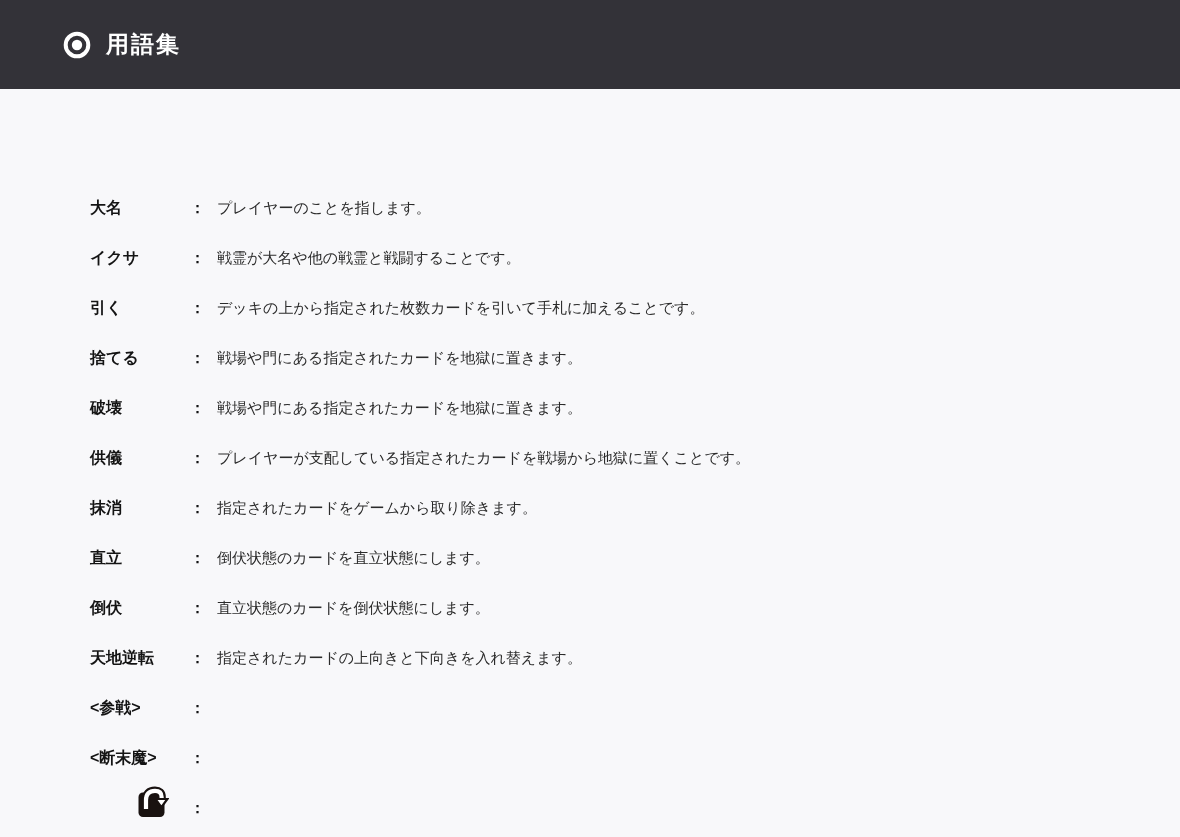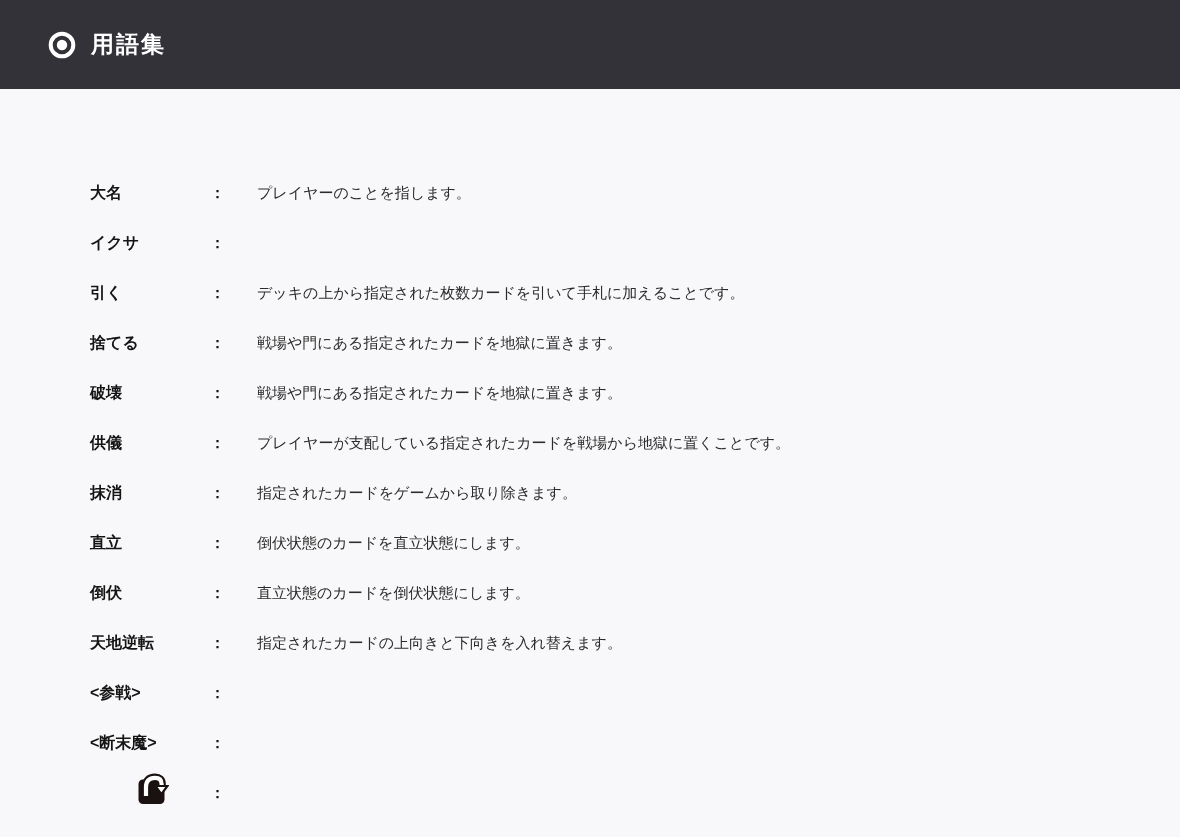--- a/index.html
+++ b/index.html
@@ -8,40 +8,39 @@
     background: #f8f8fa;
     font-family: "Liberation Sans", "DejaVu Sans", sans-serif;
     color: #1c1c1c;
     overflow: hidden;
   }
   .app-header {
     height: 89px;
     background: #333238;
     display: flex;
     align-items: center;
-    padding-left: 48px;
+    padding-left: 63px;
     box-sizing: border-box;
   }
   .hicon { width: 28px; height: 28px; margin-right: 15px; display: flex; align-items: center; }
   .page-title {
     margin: 0;
     font-size: 23px;
     font-weight: 700;
     color: #ffffff;
     letter-spacing: 2px;
   }
   .glossary-main { padding: 79px 40px 0 90px; }
   .glossary-list { list-style: none; margin: 0; padding: 0; }
   .row {
     display: flex;
-    align-items: center;
+    align-items: flex-end;
     height: 50px;
     font-size: 15px;
     line-height: 20px;
-    gap: 20px;
   }
   .term-cell {
     flex: none;
     width: 100px;
     box-sizing: border-box;
     font-weight: 700;
     font-size: 16px;
     color: #141414;
   }
   .term-cell.icon-cell {
@@ -80,20 +79,21 @@
     </span>
     <span class="colon">：</span>
     <span class="definition">プレイヤーのことを指します。</span>
   </li>
       <li class="row">
     <span class="term-cell">
       <span class="term">イクサ</span>
       
     </span>
     <span class="colon">：</span>
+    <span class="definition">戦霊が大名や他の戦霊と戦闘することです。</span>
   </li>
       <li class="row">
     <span class="term-cell">
       <span class="term">引く</span>
       
     </span>
     <span class="colon">：</span>
     <span class="definition">デッキの上から指定された枚数カードを引いて手札に加えることです。</span>
   </li>
       <li class="row">

